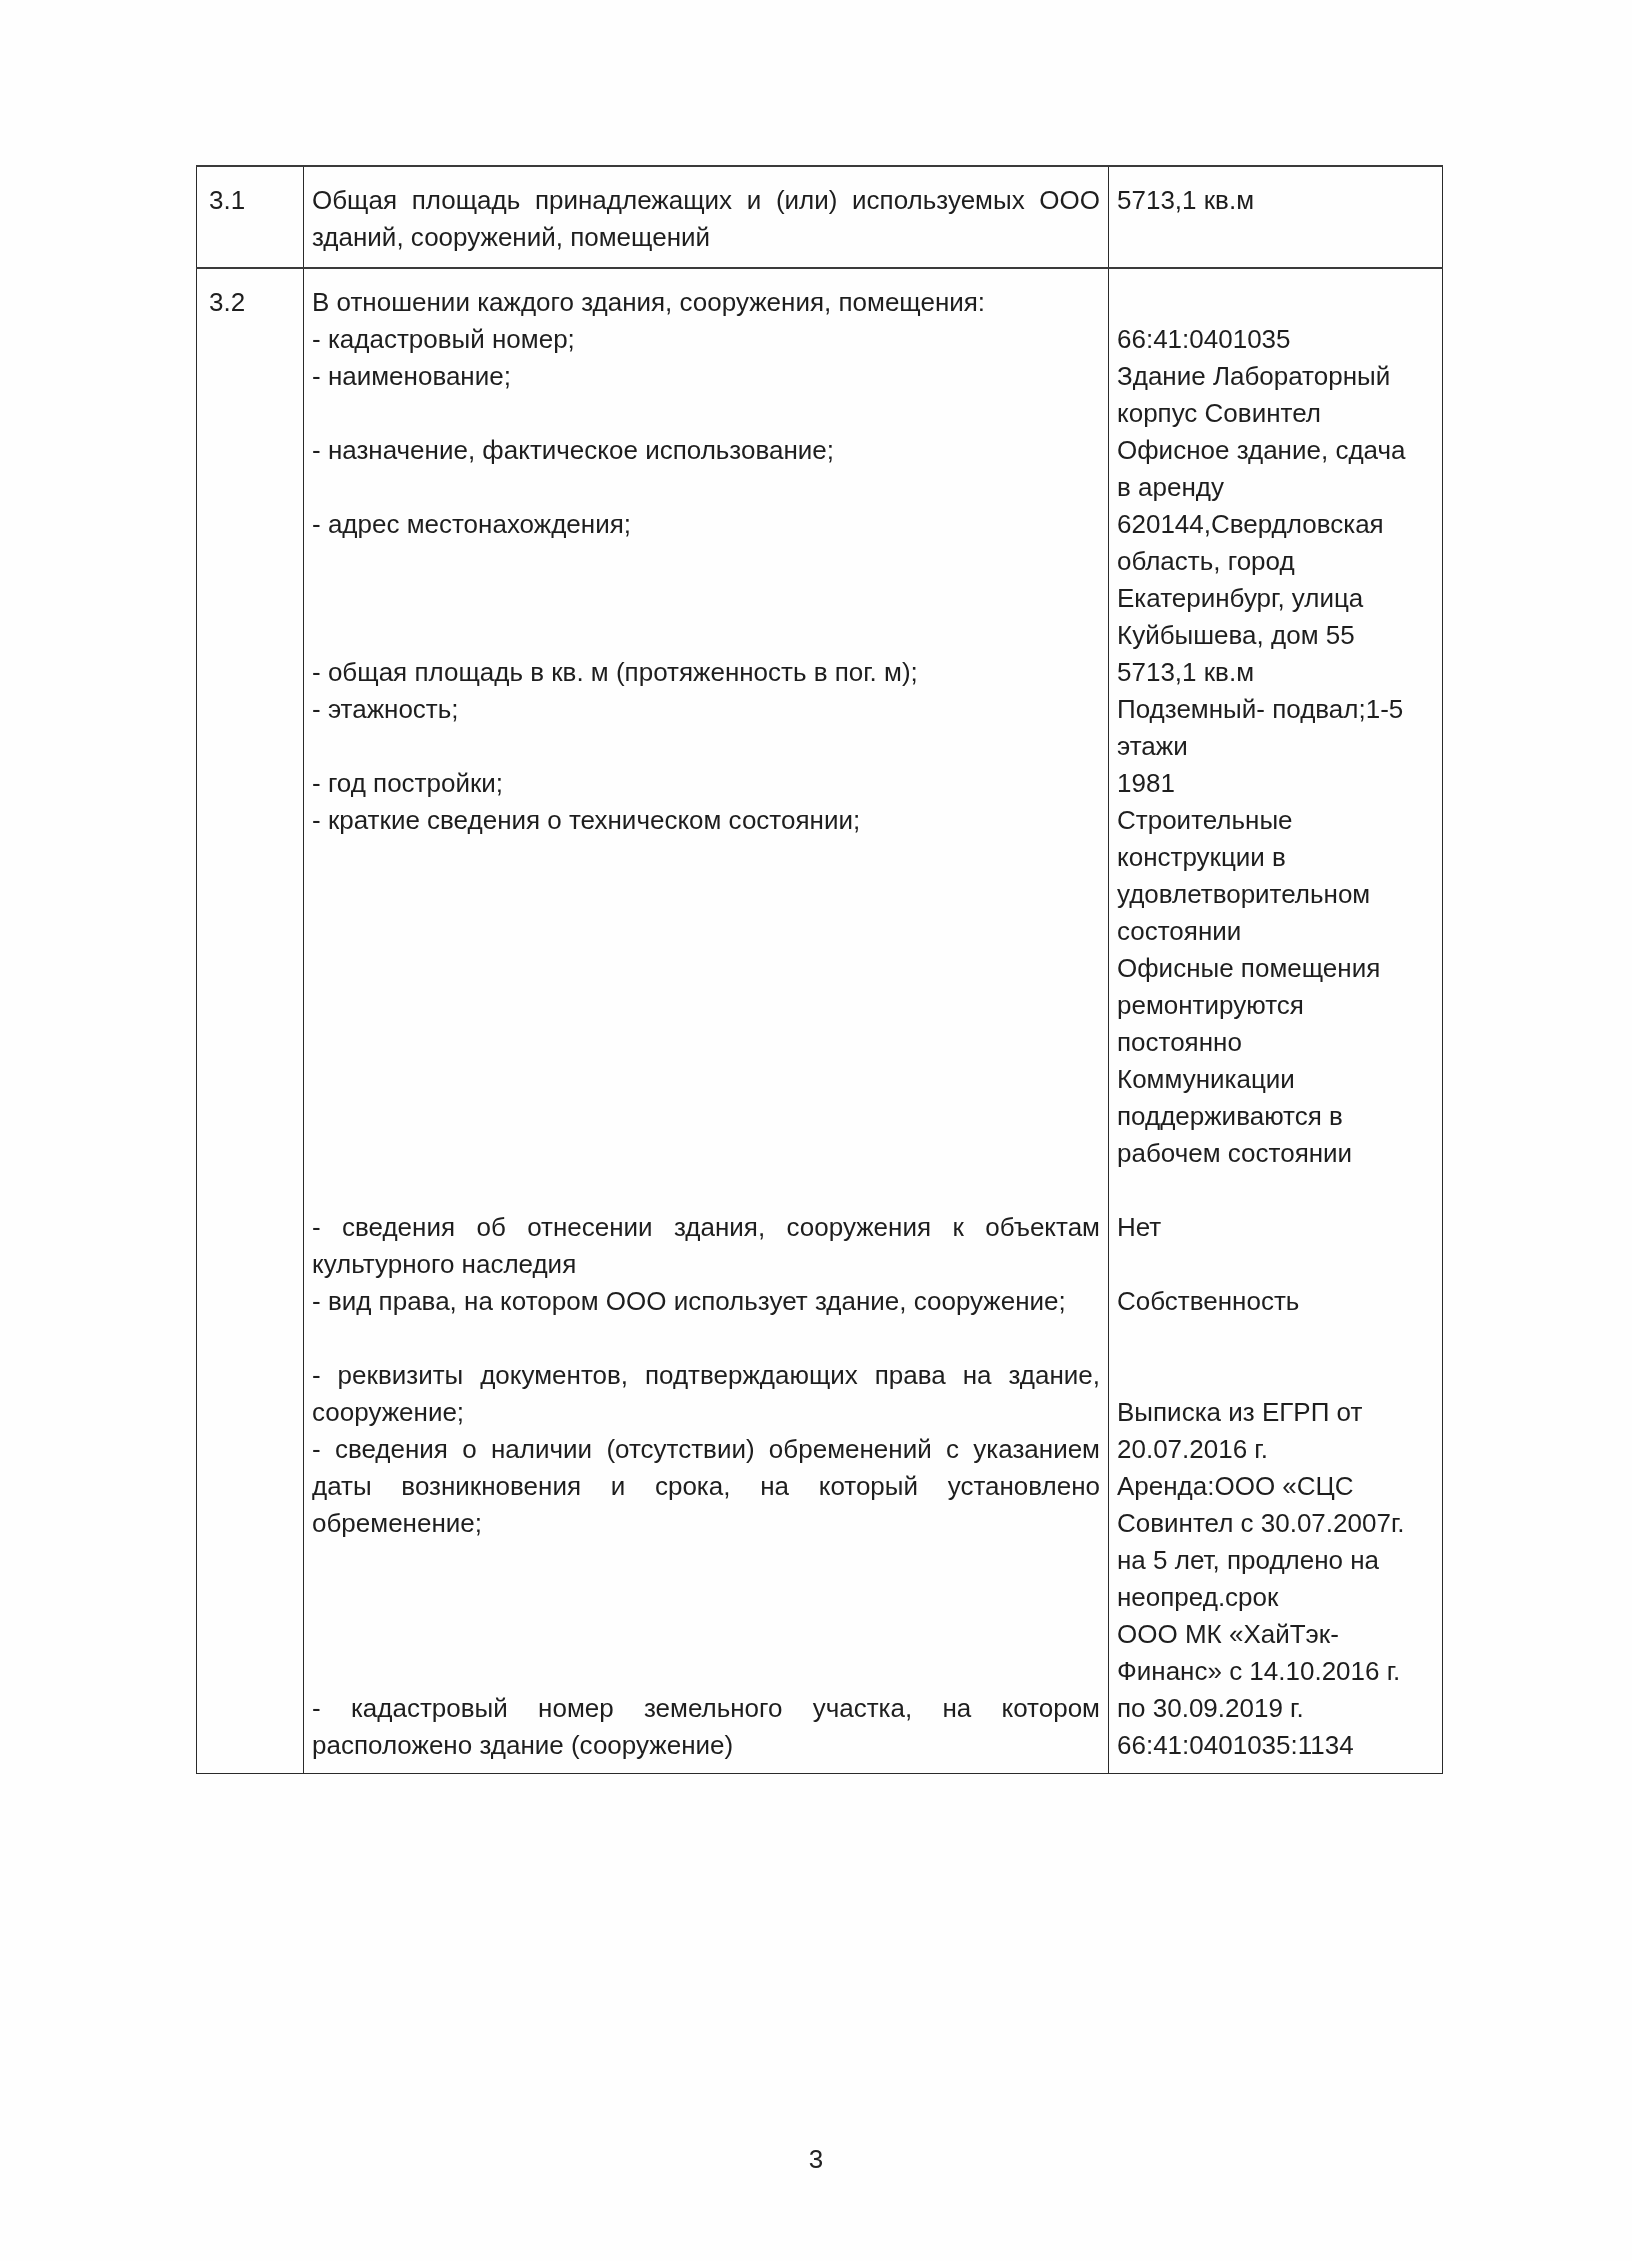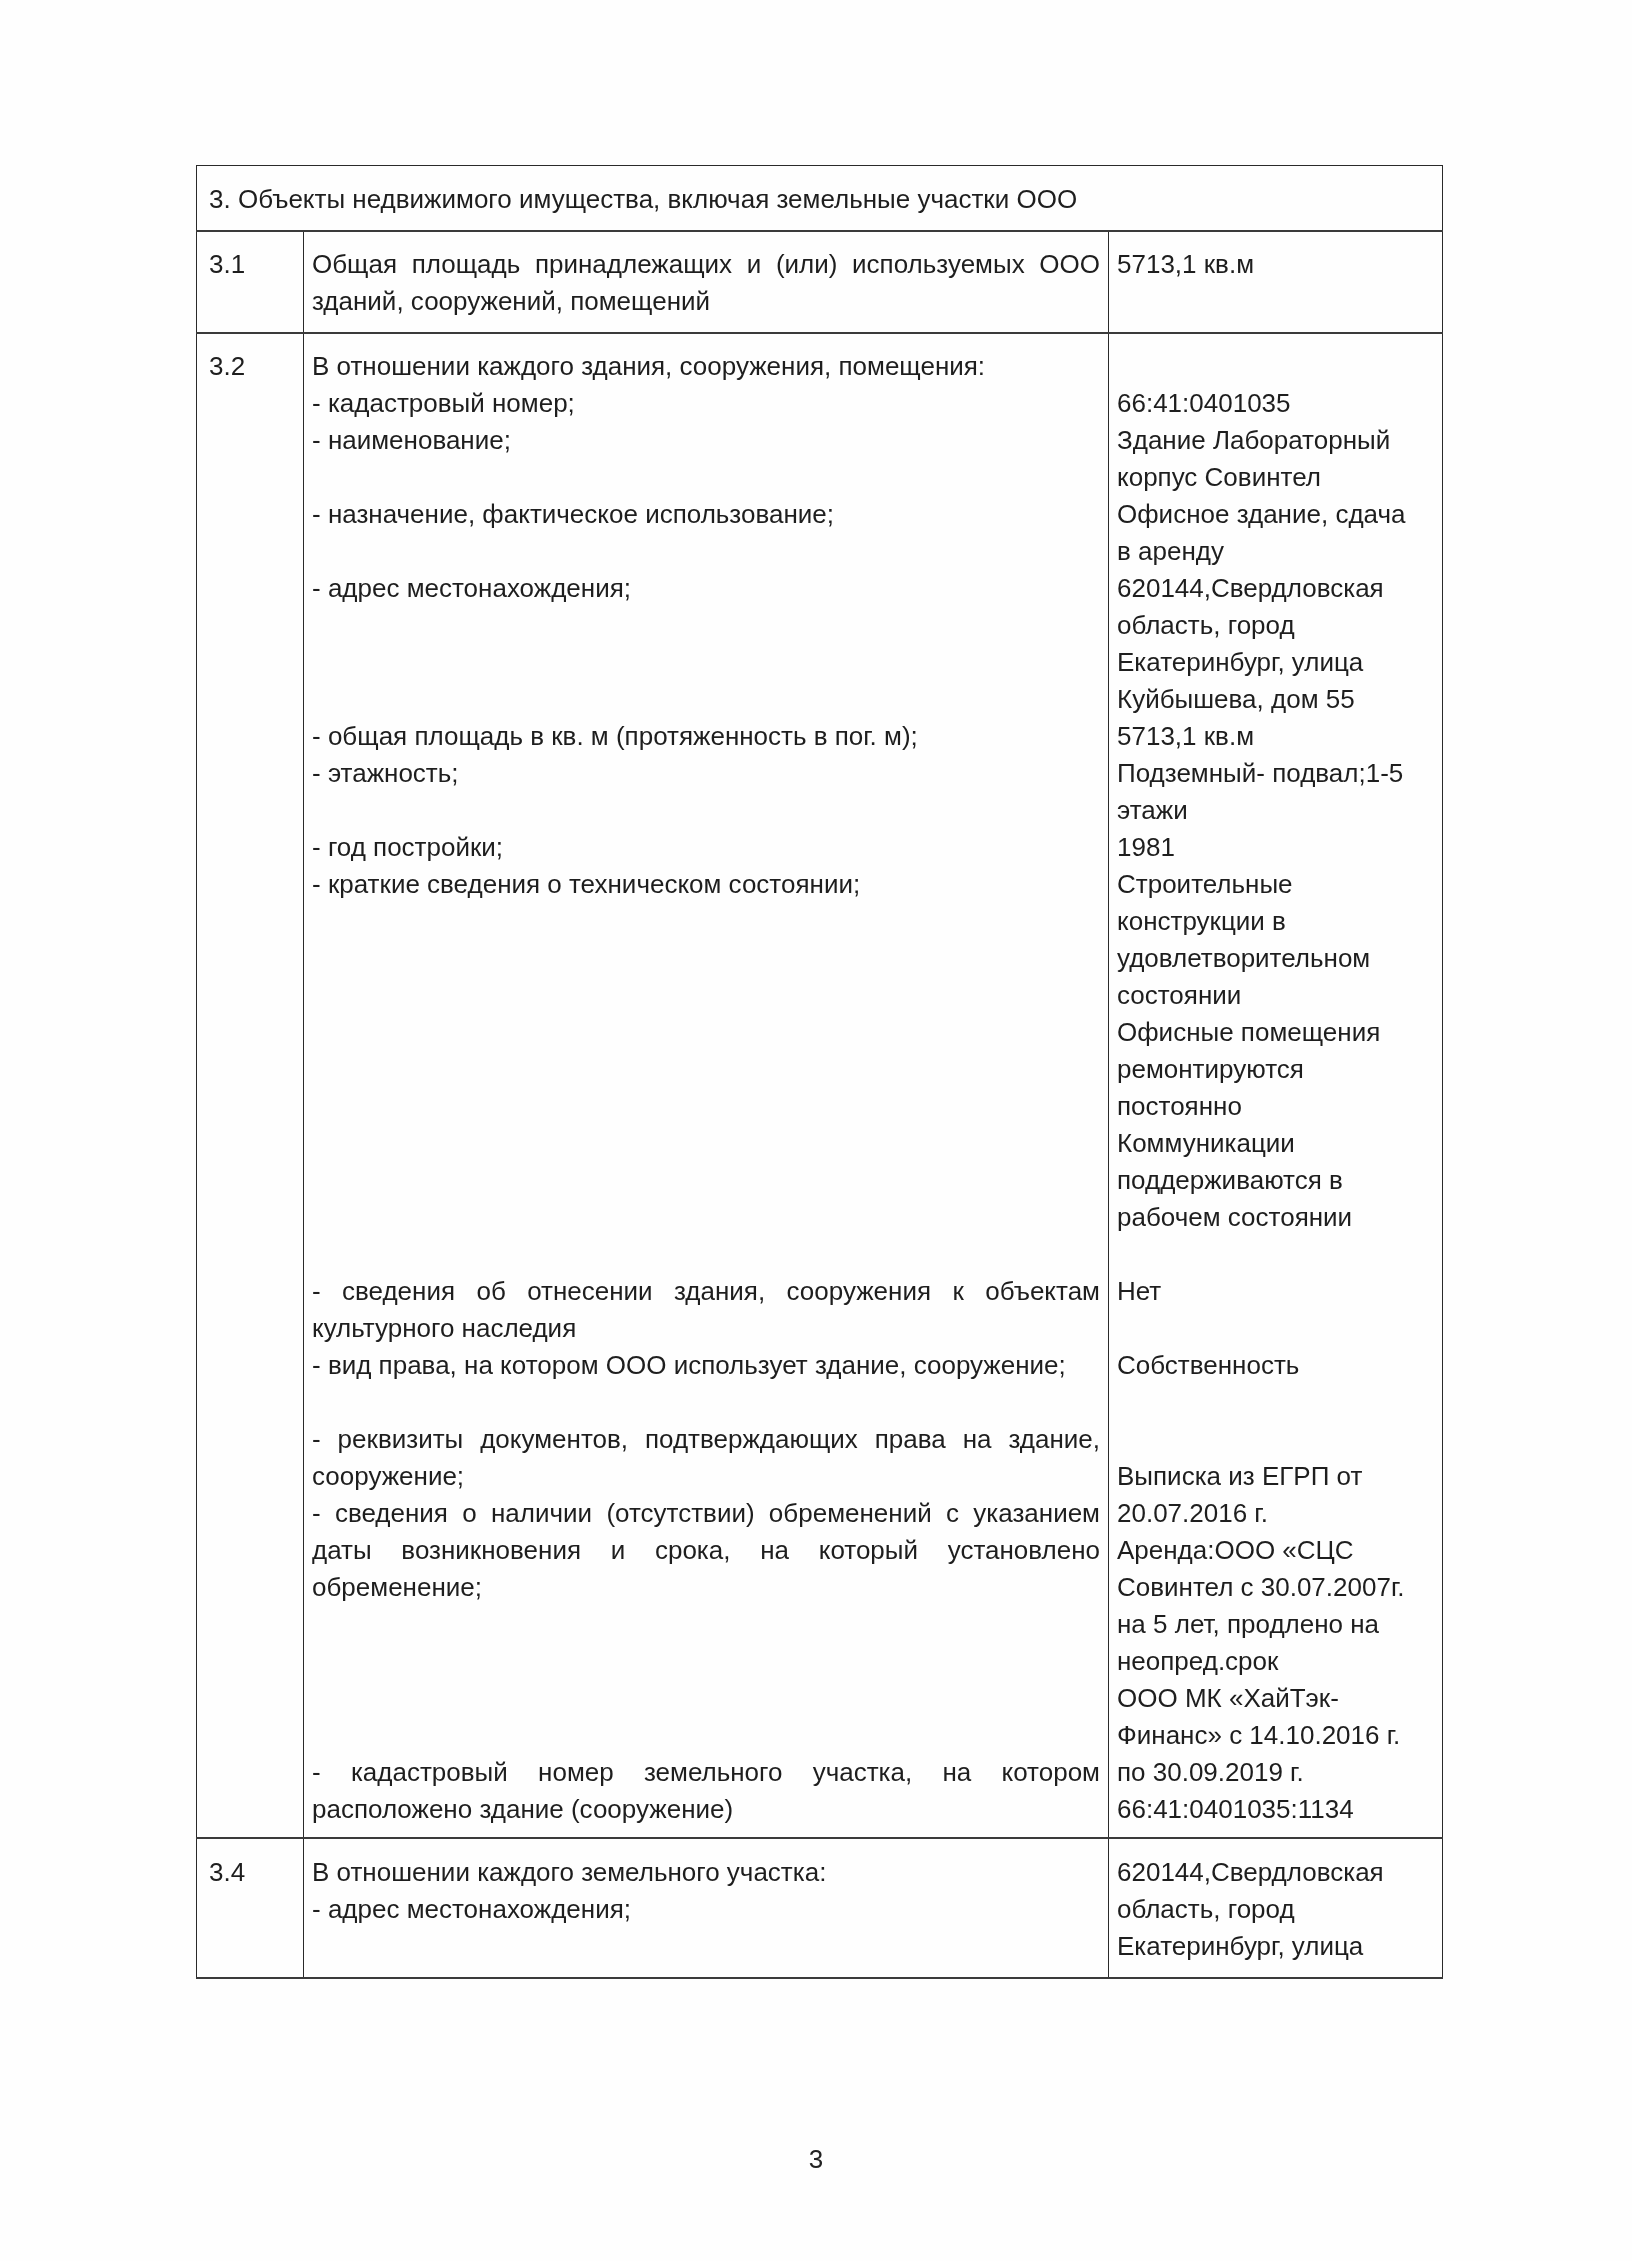--- a/index.html
+++ b/index.html
@@ -85,23 +85,20 @@
 <div class="page">
 
   <table class="doc-table">
     <colgroup>
       <col class="c-num">
         <col class="c-desc">
         <col class="c-val">
     </colgroup>
 
     <tbody>
-        <tr>
-      <td colspan="3" class="hdr-cell">3. Объекты недвижимого имущества, включая земельные участки ООО</td>
-    </tr>
 
     <tr class="row-border-top row-31">
       <td class="num-cell">3.1</td>
       <td class="desc-cell">
         <span class="just">Общая площадь принадлежащих и (или) используемых ООО зданий, сооружений, помещений</span>
       </td>
       <td class="val-cell">5713,1 кв.м</td>
     </tr>
 
     <tr class="row-border-top">
@@ -194,30 +191,18 @@
         <span class="line">на 5 лет, продлено на</span>
         <span class="line">неопред.срок</span>
         <span class="line">ООО МК «ХайТэк-</span>
         <span class="line">Финанс» с 14.10.2016 г.</span>
         <span class="line">по 30.09.2019 г.</span>
         <span class="line">66:41:0401035:1134</span>
       </td>
     </tr>
 
 
-    <tr class="row-border-top row-34" style="border-bottom:2.6px solid #3a3a3a;">
-      <td class="num-cell" style="border-bottom:2.6px solid #3a3a3a;">3.4</td>
-      <td class="desc-cell" style="border-bottom:2.6px solid #3a3a3a;">
-        <span class="line">В отношении каждого земельного участка:</span>
-        <span class="line">- адрес местонахождения;</span>
-      </td>
-      <td class="val-cell" style="border-bottom:2.6px solid #3a3a3a;">
-        <span class="line">620144,Свердловская</span>
-        <span class="line">область, город</span>
-        <span class="line">Екатеринбург, улица</span>
-      </td>
-    </tr>
   </tbody>
     </table>
 
   <div class="page-number">3</div>
 </div>
 
 
 </body></html>

